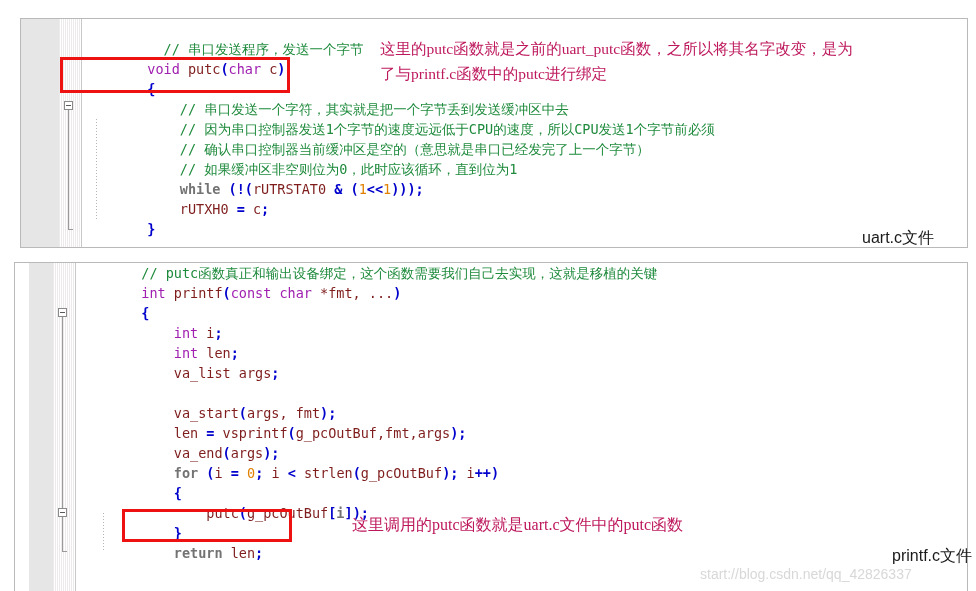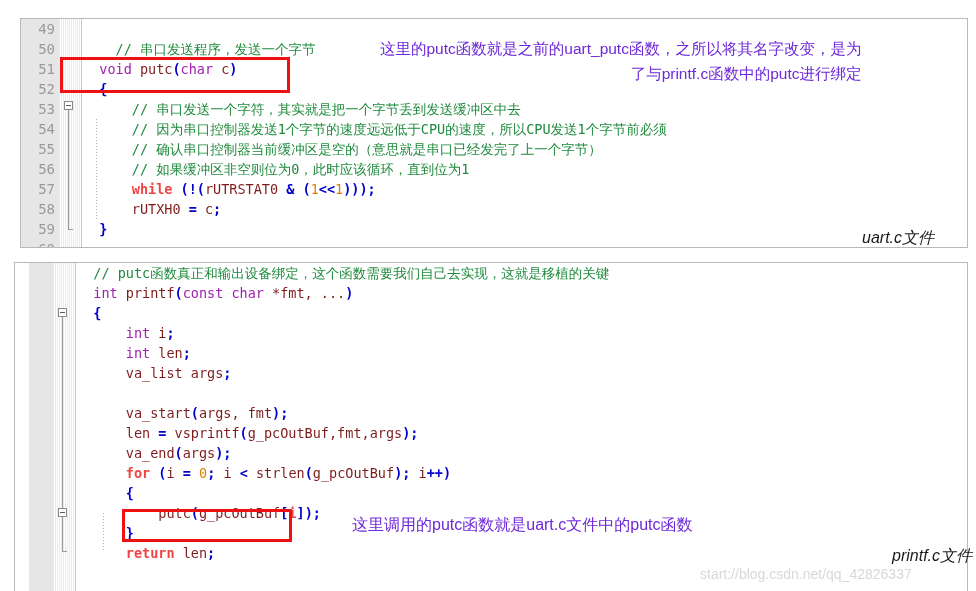--- a/index.html
+++ b/index.html
@@ -65,26 +65,27 @@
 
   
   .codearea {
     position: absolute;
     top: 0;
     font-family: "DejaVu Sans Mono", "Liberation Mono", monospace;
     font-size: 13.5px;
     line-height: 20px;
     white-space: pre;
     color: #1a1a1a;
+    padding-left: 48px;
   }
   .codearea .ln { height: 20px; }
 
   
   .cmt  { color: #1e8a3c; }
-  .kw   { color: #ef4444; font-weight: bold; }
+  .kw   { color: #737373; font-weight: bold; }
   .typ  { color: #a020b0; }
   .pun  { color: #0000cc; font-weight: bold; }
   .num  { color: #e08000; }
   .pln  { color: #7f1d1d; }
 
   
   .fold-box {
     position: absolute;
     width: 9px; height: 9px;
     border: 1px solid #8a8a8a;
@@ -123,38 +124,36 @@
     border: 3px solid #ee1111;
     box-sizing: border-box;
     background: transparent;
   }
   #redbox-putc-decl { left: 60px;  top: 57px;  width: 230px; height: 36px; }
   #redbox-putc-call { left: 122px; top: 509px; width: 170px; height: 33px; }
 
   
   .annot {
     position: absolute;
-    color: #6d28d9;
-    font-family: Liberation Sans, sans-serif;
+    color: #be185d;
+    font-family: Liberation Serif, serif;
     font-size: 15.5px;
     line-height: 25px;
     white-space: pre;
-    text-align: right;
   }
   #annot-top  { left: 380px; top: 36px; }
   #annot-bot  { left: 352px; top: 512px; font-size: 16px; }
 
   
   .filecap {
     position: absolute;
     color: #1a1a1a;
     font-family: "Liberation Sans", sans-serif;
     font-size: 16px;
     white-space: pre;
-    font-style: italic;
   }
   #cap-uart   { left: 862px; top: 228px; }
   #cap-printf { left: 892px; top: 546px; }
 
   
   #watermark {
     position: absolute;
     left: 700px;
     top: 566px;
     color: #d8d8d8;
@@ -165,34 +164,20 @@
   }
 </style>
 </head>
 <body>
 
 <div class="code-panel" id="panel-uart">
   <div class="gutter" style="left:0;width:38px;"></div>
   <div class="gutter-hatch" style="left:38px;width:22px;"></div>
   <div class="gutter-rule" style="left:60px;"></div>
 
-  <div class="linenums" style="left:-10px;top:0;" id="ln-uart">
-      <div>49</div>
-      <div>50</div>
-      <div>51</div>
-      <div>52</div>
-      <div>53</div>
-      <div>54</div>
-      <div>55</div>
-      <div>56</div>
-      <div>57</div>
-      <div>58</div>
-      <div>59</div>
-      <div>60</div>
-    </div>
 
   <div class="fold-box" style="left:43px; top:82px;"></div>
   <div class="fold-line" style="left:47px; top:91px; height:119px;"></div>
   <div class="fold-foot" style="left:47px; top:210px;"></div>
   <div class="indent-guide" style="left:75px; top:100px; height:100px;"></div>
 
   <div class="codearea" style="left:62px;" id="code-uart"><div class="ln">&nbsp;</div><div class="ln"><span class="cmt">    // 串口发送程序，发送一个字节</span></div><div class="ln"><span class="typ">  void</span><span class="pln"> putc</span><span class="pun">(</span><span class="typ">char</span><span class="pln"> c</span><span class="pun">)</span></div><div class="ln"><span class="pun">  {</span></div><div class="ln"><span class="cmt">      // 串口发送一个字符，其实就是把一个字节丢到发送缓冲区中去</span></div><div class="ln"><span class="cmt">      // 因为串口控制器发送1个字节的速度远远低于CPU的速度，所以CPU发送1个字节前必须</span></div><div class="ln"><span class="cmt">      // 确认串口控制器当前缓冲区是空的（意思就是串口已经发完了上一个字节）</span></div><div class="ln"><span class="cmt">      // 如果缓冲区非空则位为0，此时应该循环，直到位为1</span></div><div class="ln"><span class="kw">      while</span><span class="pln"> </span><span class="pun">(!(</span><span class="pln">rUTRSTAT0 </span><span class="pun">&amp;</span><span class="pln"> </span><span class="pun">(</span><span class="num">1</span><span class="pun">&lt;&lt;</span><span class="num">1</span><span class="pun">)));</span></div><div class="ln"><span class="pln">      rUTXH0 </span><span class="pun">=</span><span class="pln"> c</span><span class="pun">;</span></div><div class="ln"><span class="pun">  }</span></div><div class="ln">&nbsp;</div></div>
 </div>
 
 <div class="redbox" id="redbox-putc-decl"></div>

